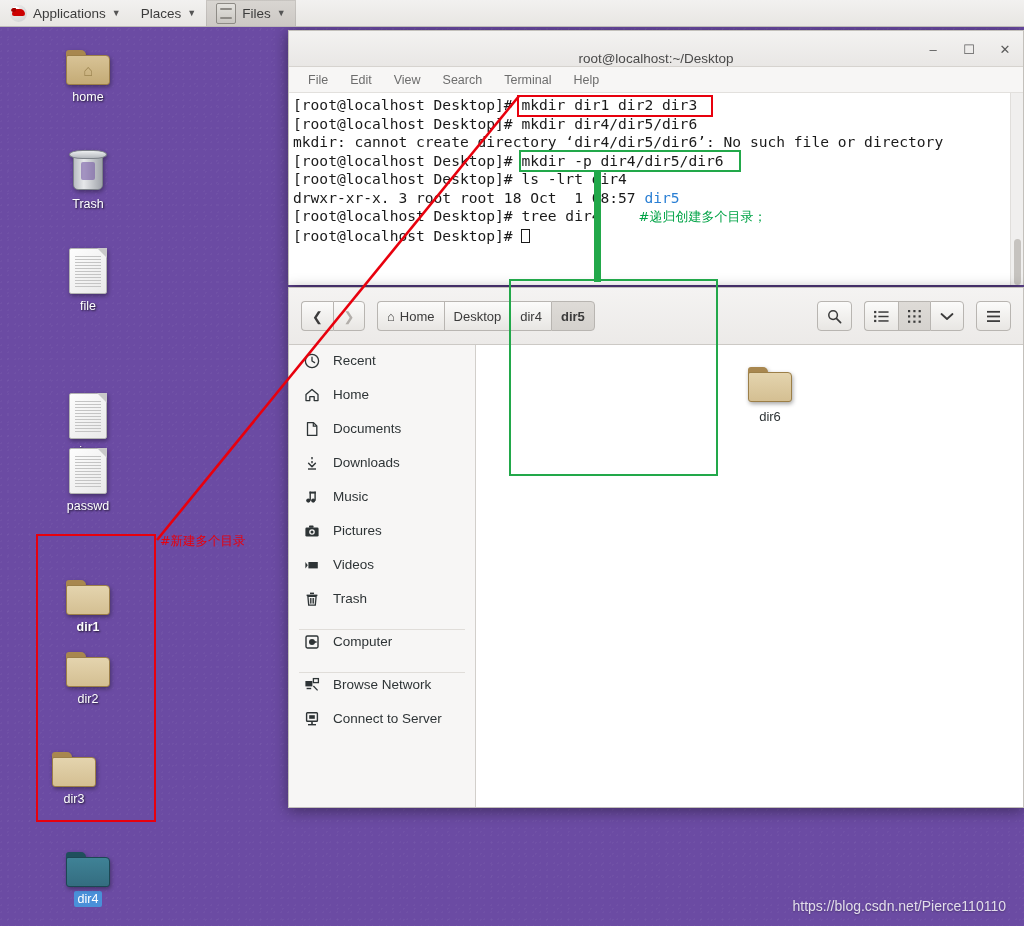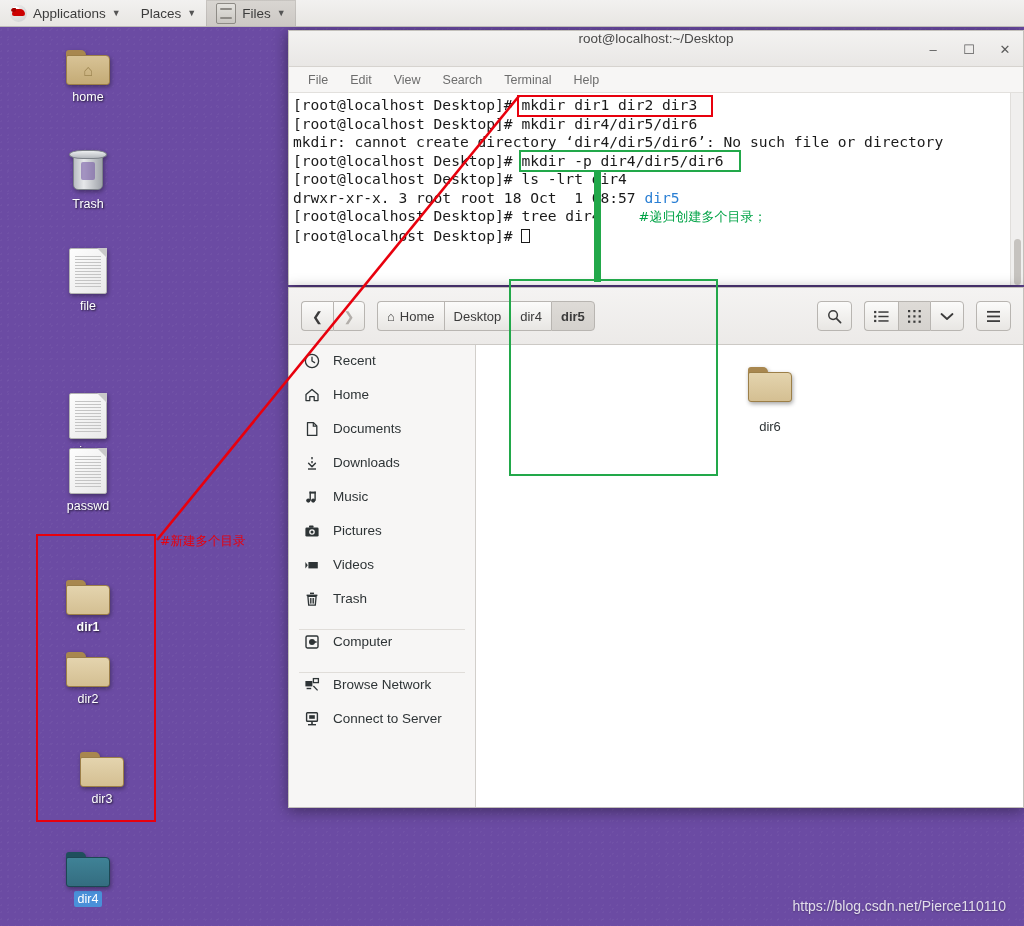--- a/index.html
+++ b/index.html
@@ -143,21 +143,21 @@
     position: absolute; left: 288px; top: 30px;
     width: 736px; height: 255px;
     background: #ffffff;
     border: 1px solid #c3c0bb;
     box-shadow: 0 3px 14px rgba(0,0,0,0.45);
     z-index: 20;
   }
   #terminal-titlebar {
     height: 36px; background: linear-gradient(to bottom,#f3f2f1,#e9e7e5);
     border-bottom: 1px solid #d6d3cf;
-    display: flex; align-items: flex-start; justify-content: center;
+    display: flex; align-items: flex-end; justify-content: center;
     position: relative;
   }
   #terminal-title { font-size: 13.5px; color: #4a4a4a; }
   .win-btns { position: absolute; right: 8px; top: 0; height: 36px; display: flex; align-items: center; gap: 16px; }
   .win-btn { width: 20px; height: 20px; display:flex; align-items:center; justify-content:center;
              font-size: 13px; color:#5a5a5a; cursor: default; }
   #terminal-menubar {
     height: 26px; display: flex; align-items: center; gap: 0;
     background: #f7f6f5; border-bottom: 1px solid #e2e0dd;
     padding-left: 8px;
@@ -227,21 +227,21 @@
     height: 34px; padding: 0 8px 0 14px;
     font-size: 13.5px; color: #2e3436; cursor: default;
   }
   .side-sep { height: 1px; background: #e0ddd9; margin: 4px 10px; }
   .side-ico { width: 18px; display: flex; justify-content: center; font-size: 15px; color: #2e3436; }
 
   #files-content { flex: 1; background: #ffffff; position: relative; padding: 22px 0 0 24px; }
   .fm-item {
     width: 92px; display: flex; flex-direction: column; align-items: center; cursor: default;
   }
-  .fm-item .lbl { margin-top: 17px; font-size: 13px; color: #2e3436; }
+  .fm-item .lbl { margin-top: 7px; font-size: 13px; color: #2e3436; }
 
   
   .anno { position: absolute; pointer-events: none; z-index: 60; }
   #anno-red-box-desktop {
     left: 36px; top: 534px; width: 120px; height: 288px;
     border: 2.5px solid #e8000d;
   }
   #anno-red-box-cmd {
     left: 517px; top: 95px; width: 196px; height: 22px;
     border: 2.5px solid #e8000d;
@@ -333,21 +333,21 @@
     </div>
   <div class="lbl">dir1</div>
 </div>
 <div class="desk-icon" style="left:42px; top:652px;">
   <div class="folder">
       <div class="tab"></div>
       <div class="body"></div>
     </div>
   <div class="lbl">dir2</div>
 </div>
-<div class="desk-icon" style="left:56px; top:752px;">
+<div class="desk-icon" style="left:28px; top:752px;">
   <div class="folder">
       <div class="tab"></div>
       <div class="body"></div>
     </div>
   <div class="lbl">dir3</div>
 </div>
 <div class="desk-icon selected" style="left:42px; top:852px;">
   <div class="folder teal">
       <div class="tab"></div>
       <div class="body"></div>

